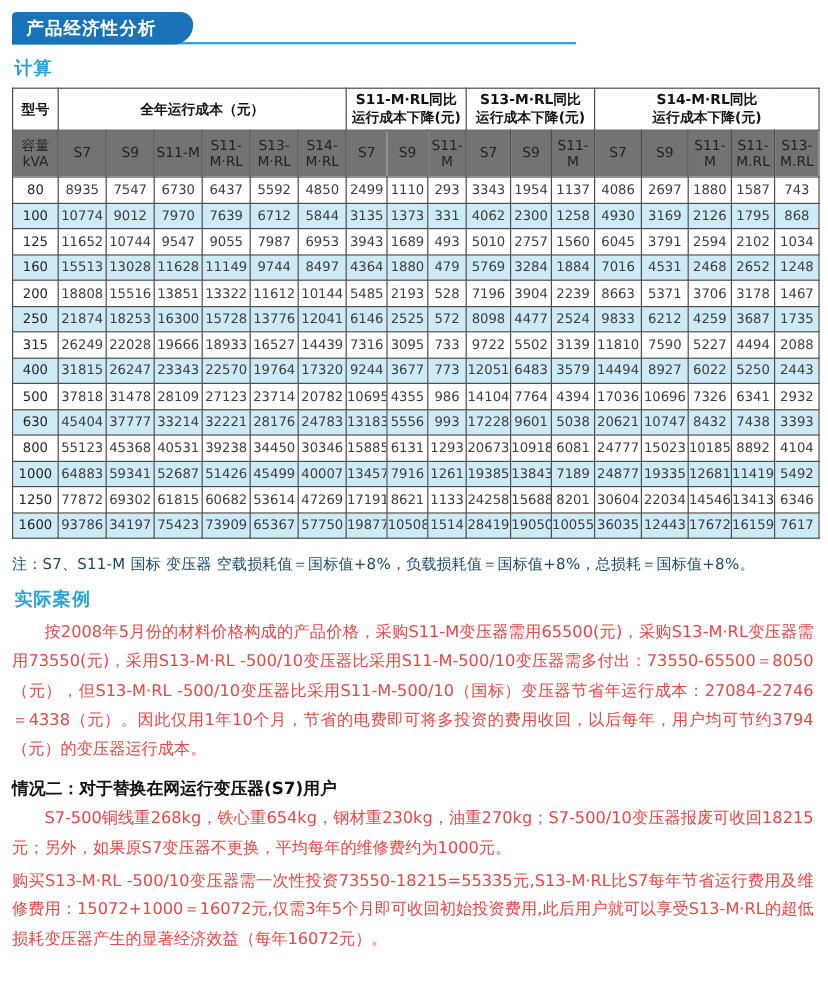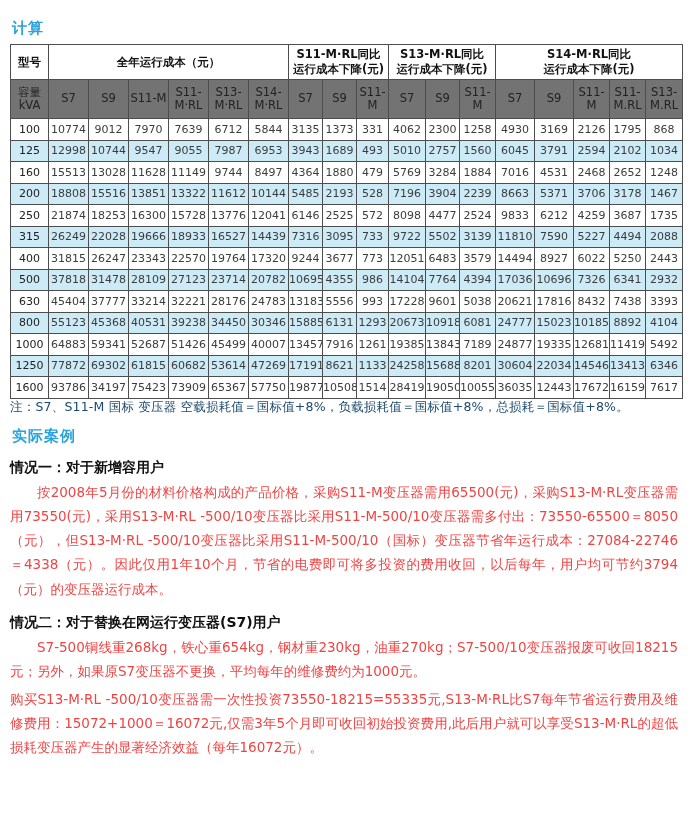--- a/index.html
+++ b/index.html
@@ -51,34 +51,37 @@
   thead tr.srow th {
     background:#737373; font-size:11.5px; font-weight:normal;
     height:38px; white-space:pre-line; line-height:1.15; color:#222;
   }
   tbody td {
     font-size:11px; height:20.5px; color:#3c3c3c; background:#ffffff;
   }
   tbody tr:nth-child(even) td { background:#cdeaf7; }
   tbody td.cap { color:#222; }
 
-  .table-note { color:#1b4a6e; font-size:12.5px; letter-spacing:0.2px; }
+  .table-note { color:#1b4a6e; font-size:12.5px; margin-top:13px; letter-spacing:0.2px; }
 
   .case-title { font-size:14px; font-weight:bold; margin:13px 0 3px; color:#111; }
   .case p {
     font-size:13.5px; line-height:1.8; margin:3px 0;
     text-align:justify; color:#ef4444;
   }
   .case p:first-of-type { text-indent:2em; }
 </style>
 </head>
 <body>
 
 <div class="wrap">
 
+  <div class="tabline">
+    <div class="tab">产品经济性分析</div>
+  </div>
 
   <div class="section-title">计算</div>
 
   <table class="cost">
     <colgroup>
         <col style="width: 38px;">
         <col style="width: 40px;">
         <col style="width: 40px;">
         <col style="width: 40px;">
         <col style="width: 40px;">
@@ -131,20 +134,40 @@
           <th>S11-
 M</th>
           <th>S11-
 M.RL</th>
           <th>S13-
 M.RL</th>
         </tr>
       </thead>
     <tbody>
         <tr>
+          <td class="cap">80</td>
+          <td>8935</td>
+          <td>7547</td>
+          <td>6730</td>
+          <td>6437</td>
+          <td>5592</td>
+          <td>4850</td>
+          <td>2499</td>
+          <td>1110</td>
+          <td>293</td>
+          <td>3343</td>
+          <td>1954</td>
+          <td>1137</td>
+          <td>4086</td>
+          <td>2697</td>
+          <td>1880</td>
+          <td>1587</td>
+          <td>743</td>
+        </tr>
+        <tr>
           <td class="cap">100</td>
           <td>10774</td>
           <td>9012</td>
           <td>7970</td>
           <td>7639</td>
           <td>6712</td>
           <td>5844</td>
           <td>3135</td>
           <td>1373</td>
           <td>331</td>
@@ -152,21 +175,21 @@
           <td>2300</td>
           <td>1258</td>
           <td>4930</td>
           <td>3169</td>
           <td>2126</td>
           <td>1795</td>
           <td>868</td>
         </tr>
         <tr>
           <td class="cap">125</td>
-          <td>12998</td>
+          <td>11652</td>
           <td>10744</td>
           <td>9547</td>
           <td>9055</td>
           <td>7987</td>
           <td>6953</td>
           <td>3943</td>
           <td>1689</td>
           <td>493</td>
           <td>5010</td>
           <td>2757</td>
@@ -305,21 +328,21 @@
           <td>32221</td>
           <td>28176</td>
           <td>24783</td>
           <td>13183</td>
           <td>5556</td>
           <td>993</td>
           <td>17228</td>
           <td>9601</td>
           <td>5038</td>
           <td>20621</td>
-          <td>17816</td>
+          <td>10747</td>
           <td>8432</td>
           <td>7438</td>
           <td>3393</td>
         </tr>
         <tr>
           <td class="cap">800</td>
           <td>55123</td>
           <td>45368</td>
           <td>40531</td>
           <td>39238</td>
@@ -399,21 +422,20 @@
         </tr>
       </tbody>
   </table>
 
   <div class="table-note">注：S7、S11-M 国标 变压器 空载损耗值＝国标值+8%，负载损耗值＝国标值+8%，总损耗＝国标值+8%。</div>
 
   <div class="section-title">实际案例</div>
 
   <div id="cases">
       <div class="case">
-        <div class="case-title">情况一：对于新增容用户</div>
         <p>按2008年5月份的材料价格构成的产品价格，采购S11-M变压器需用65500(元)，采购S13-M·RL变压器需用73550(元)，采用S13-M·RL -500/10变压器比采用S11-M-500/10变压器需多付出：73550-65500＝8050（元），但S13-M·RL -500/10变压器比采用S11-M-500/10（国标）变压器节省年运行成本：27084-22746＝4338（元）。因此仅用1年10个月，节省的电费即可将多投资的费用收回，以后每年，用户均可节约3794（元）的变压器运行成本。</p>
       </div>
       <div class="case">
         <div class="case-title">情况二：对于替换在网运行变压器(S7)用户</div>
         <p>S7-500铜线重268kg，铁心重654kg，钢材重230kg，油重270kg；S7-500/10变压器报废可收回18215元；另外，如果原S7变压器不更换，平均每年的维修费约为1000元。</p>
         <p>购买S13-M·RL -500/10变压器需一次性投资73550-18215=55335元,S13-M·RL比S7每年节省运行费用及维修费用：15072+1000＝16072元,仅需3年5个月即可收回初始投资费用,此后用户就可以享受S13-M·RL的超低损耗变压器产生的显著经济效益（每年16072元）。</p>
       </div>
     </div>
 
 </div>

